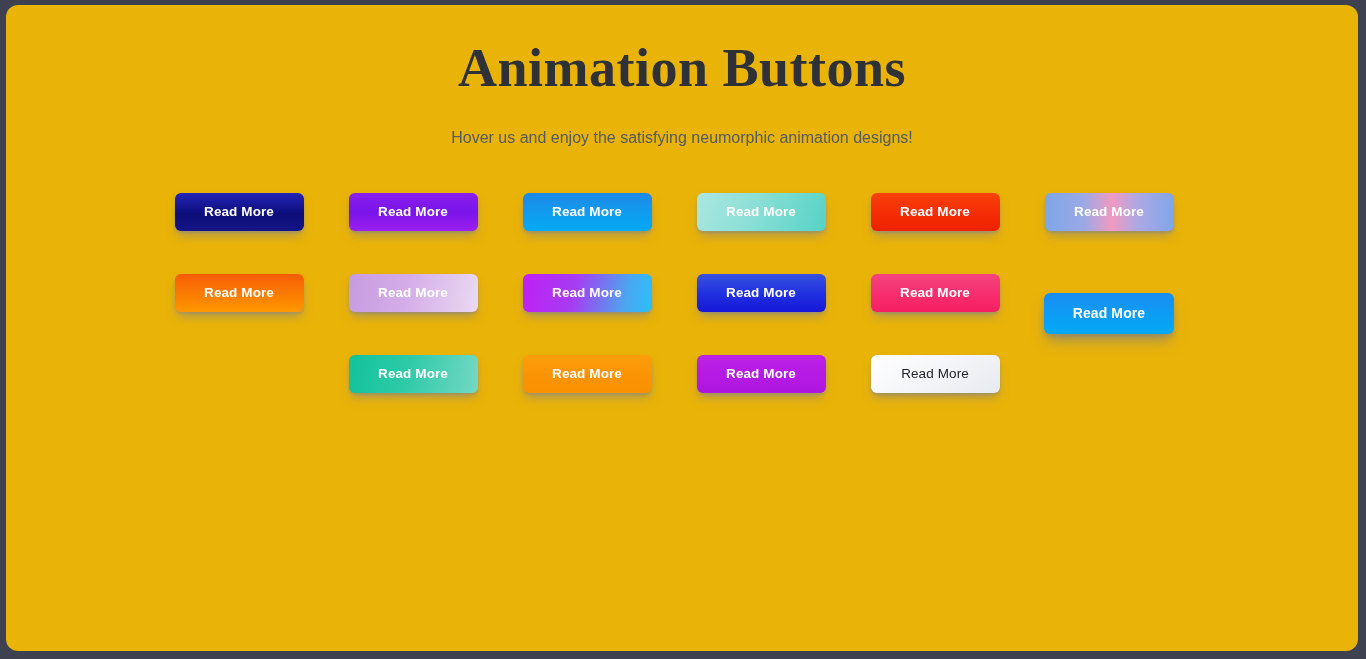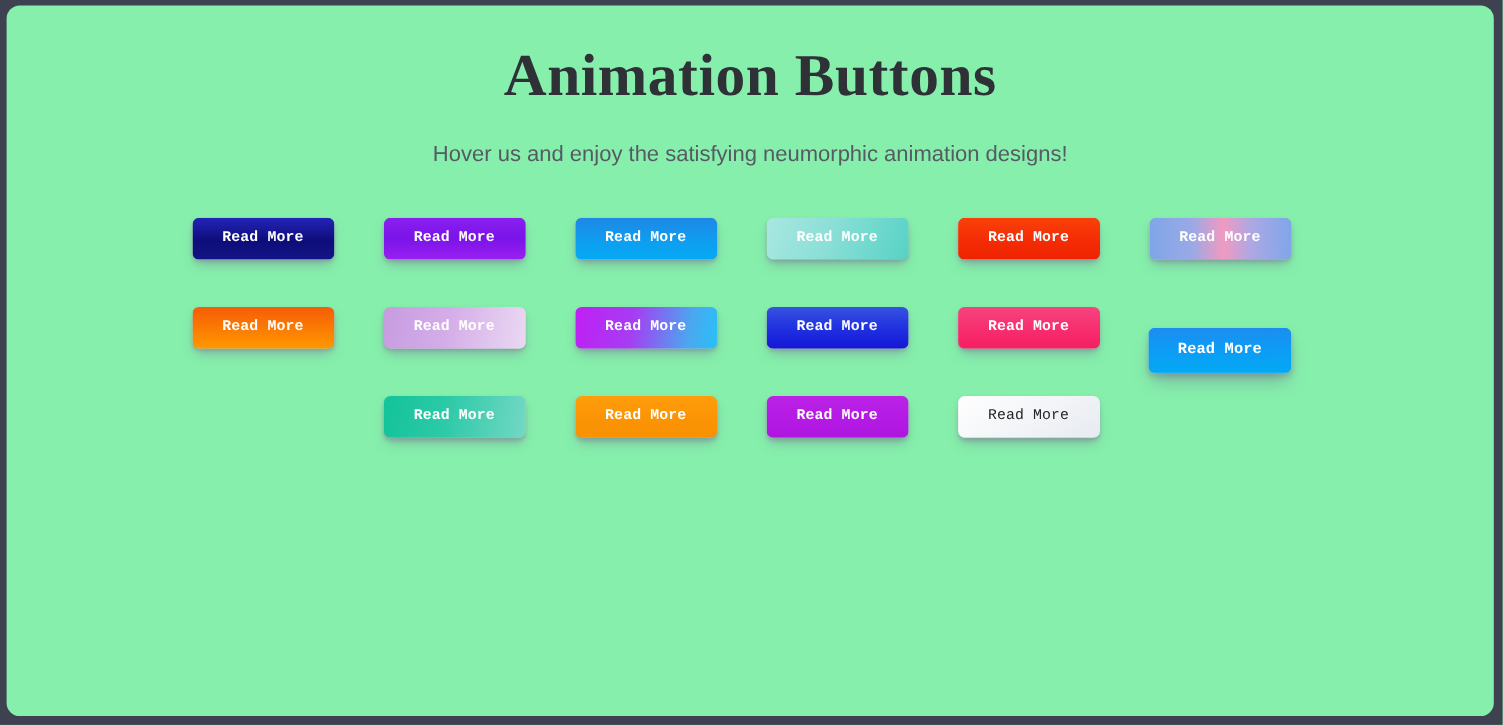--- a/index.html
+++ b/index.html
@@ -35,21 +35,21 @@
     letter-spacing: 0.5px;
     color: #2e3135;
     line-height: 1.18;
   }
 
   #page-subtitle {
     margin: 0;
     padding-top: 28px;
     text-align: center;
     font-family: "Liberation Sans", sans-serif;
-    font-size: 20px;
+    font-size: 16px;
     color: #555a63;
     font-weight: 400;
   }
 
   #button-grid {
     margin: 0 auto;
     padding-top: 46px;
     width: 1060px;
     display: flex;
     flex-wrap: wrap;
@@ -65,21 +65,21 @@
     justify-content: center;
     box-sizing: border-box;
   }
 
   .anim-btn {
     width: 129px;
     height: 38px;
     border: 0;
     border-radius: 6px;
     color: #ffffff;
-    font-family: Liberation Mono, monospace;
+    font-family: Liberation Sans, sans-serif;
     font-size: 13.5px;
     font-weight: 600;
     letter-spacing: 0.1px;
     cursor: pointer;
     display: flex;
     align-items: center;
     justify-content: center;
     text-align: center;
     padding: 0;
     box-shadow: 0 7px 11px -3px rgba(120,128,150,0.55),
@@ -107,21 +107,21 @@
     padding-top: 30px;
     font-family: "Liberation Mono", monospace;
     font-size: 16px;
     color: #4f5661;
     letter-spacing: 0.4px;
   }
 </style>
 </head>
 <body style="background: rgb(62, 66, 80);">
 
-<div id="app-frame" style="background: #86efac;">
+<div id="app-frame" style="background: #eab308;">
 
   <h1 id="page-title" style="color: rgb(46, 49, 53);">Animation Buttons</h1>
 
   <p id="page-subtitle" style="color: rgb(85, 90, 99);">Hover us and enjoy the satisfying neumorphic animation designs!</p>
 
   <div id="button-grid">
       <div class="btn-cell">
         <button class="anim-btn" style="background-image: linear-gradient(rgb(36, 36, 184) 0%, rgb(13, 13, 122) 55%, rgb(20, 20, 134) 100%); color: rgb(255, 255, 255);">Read More</button>
       </div>
       <div class="btn-cell">

